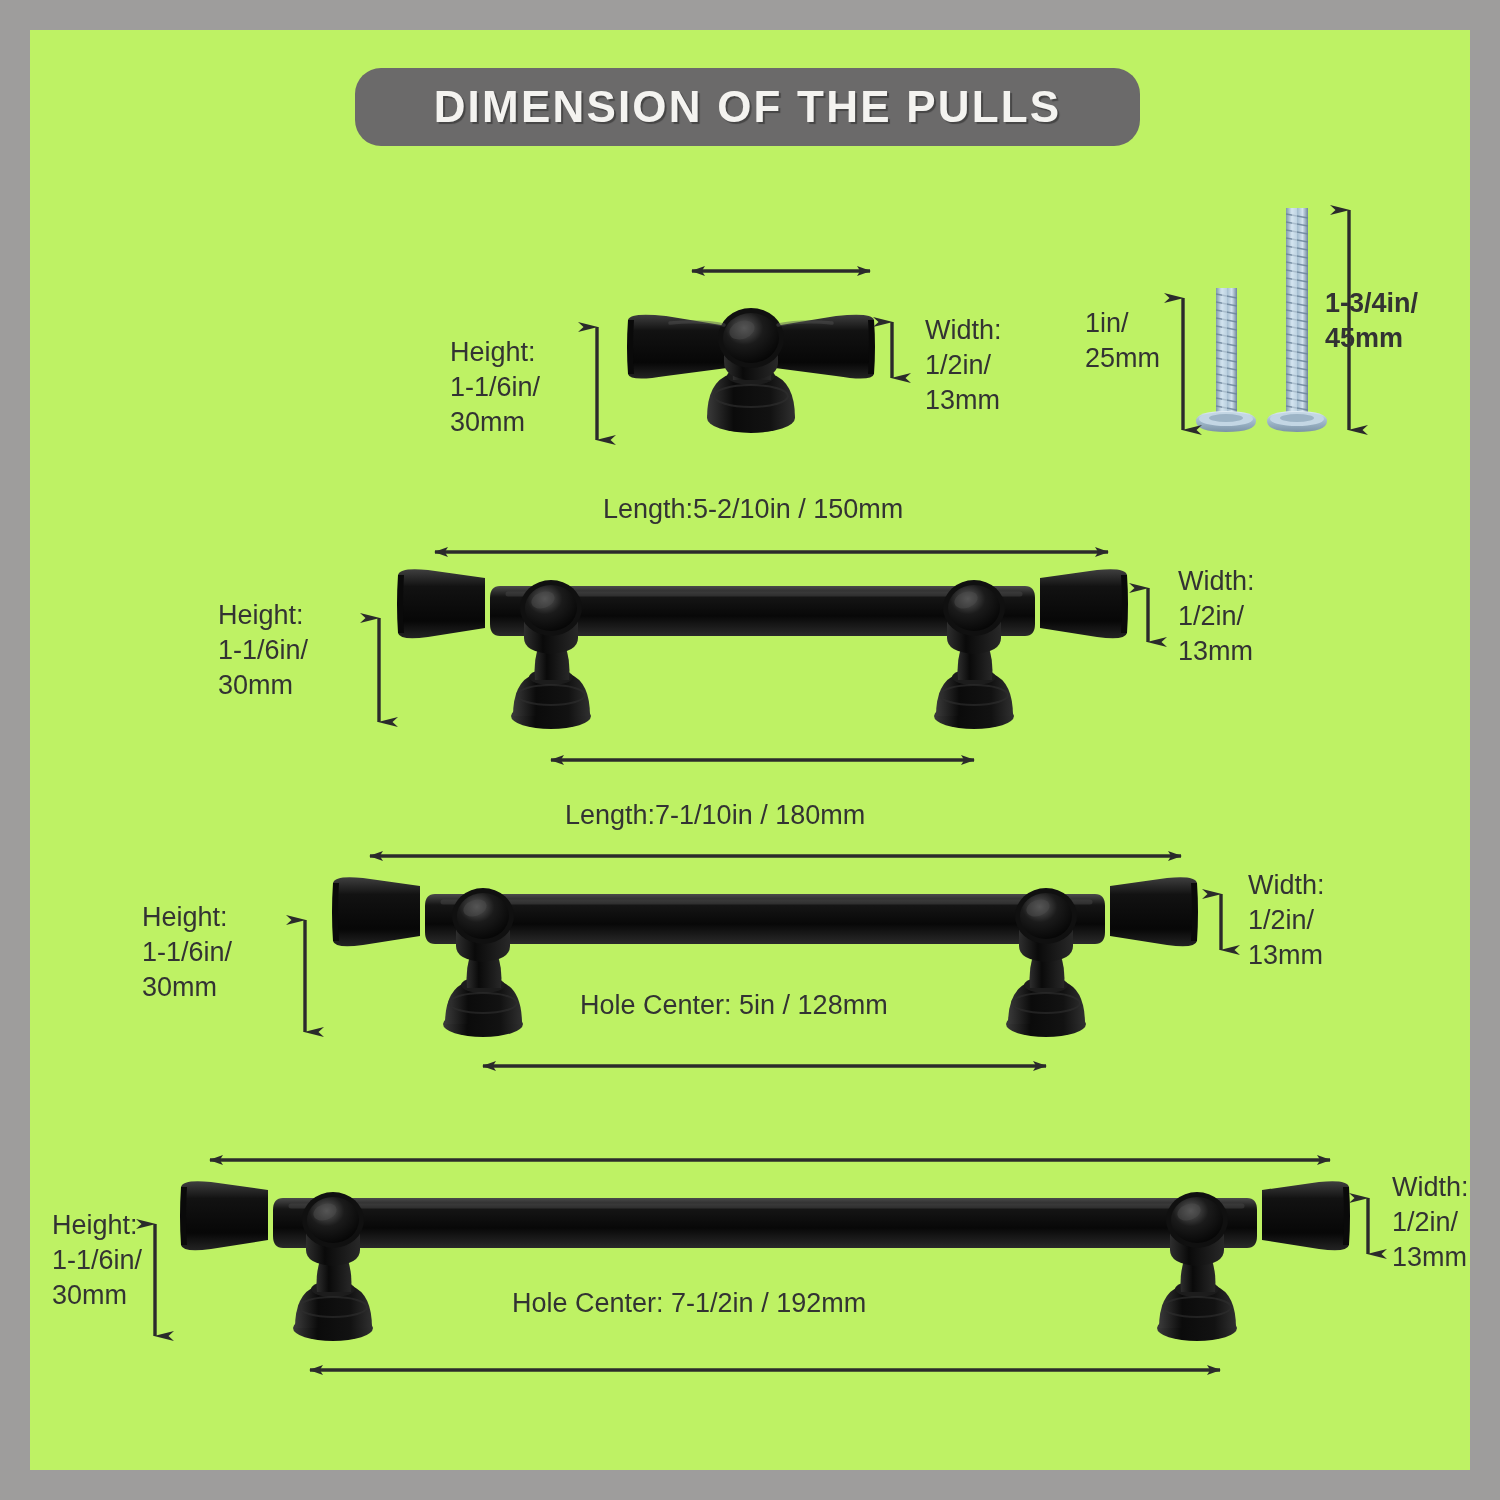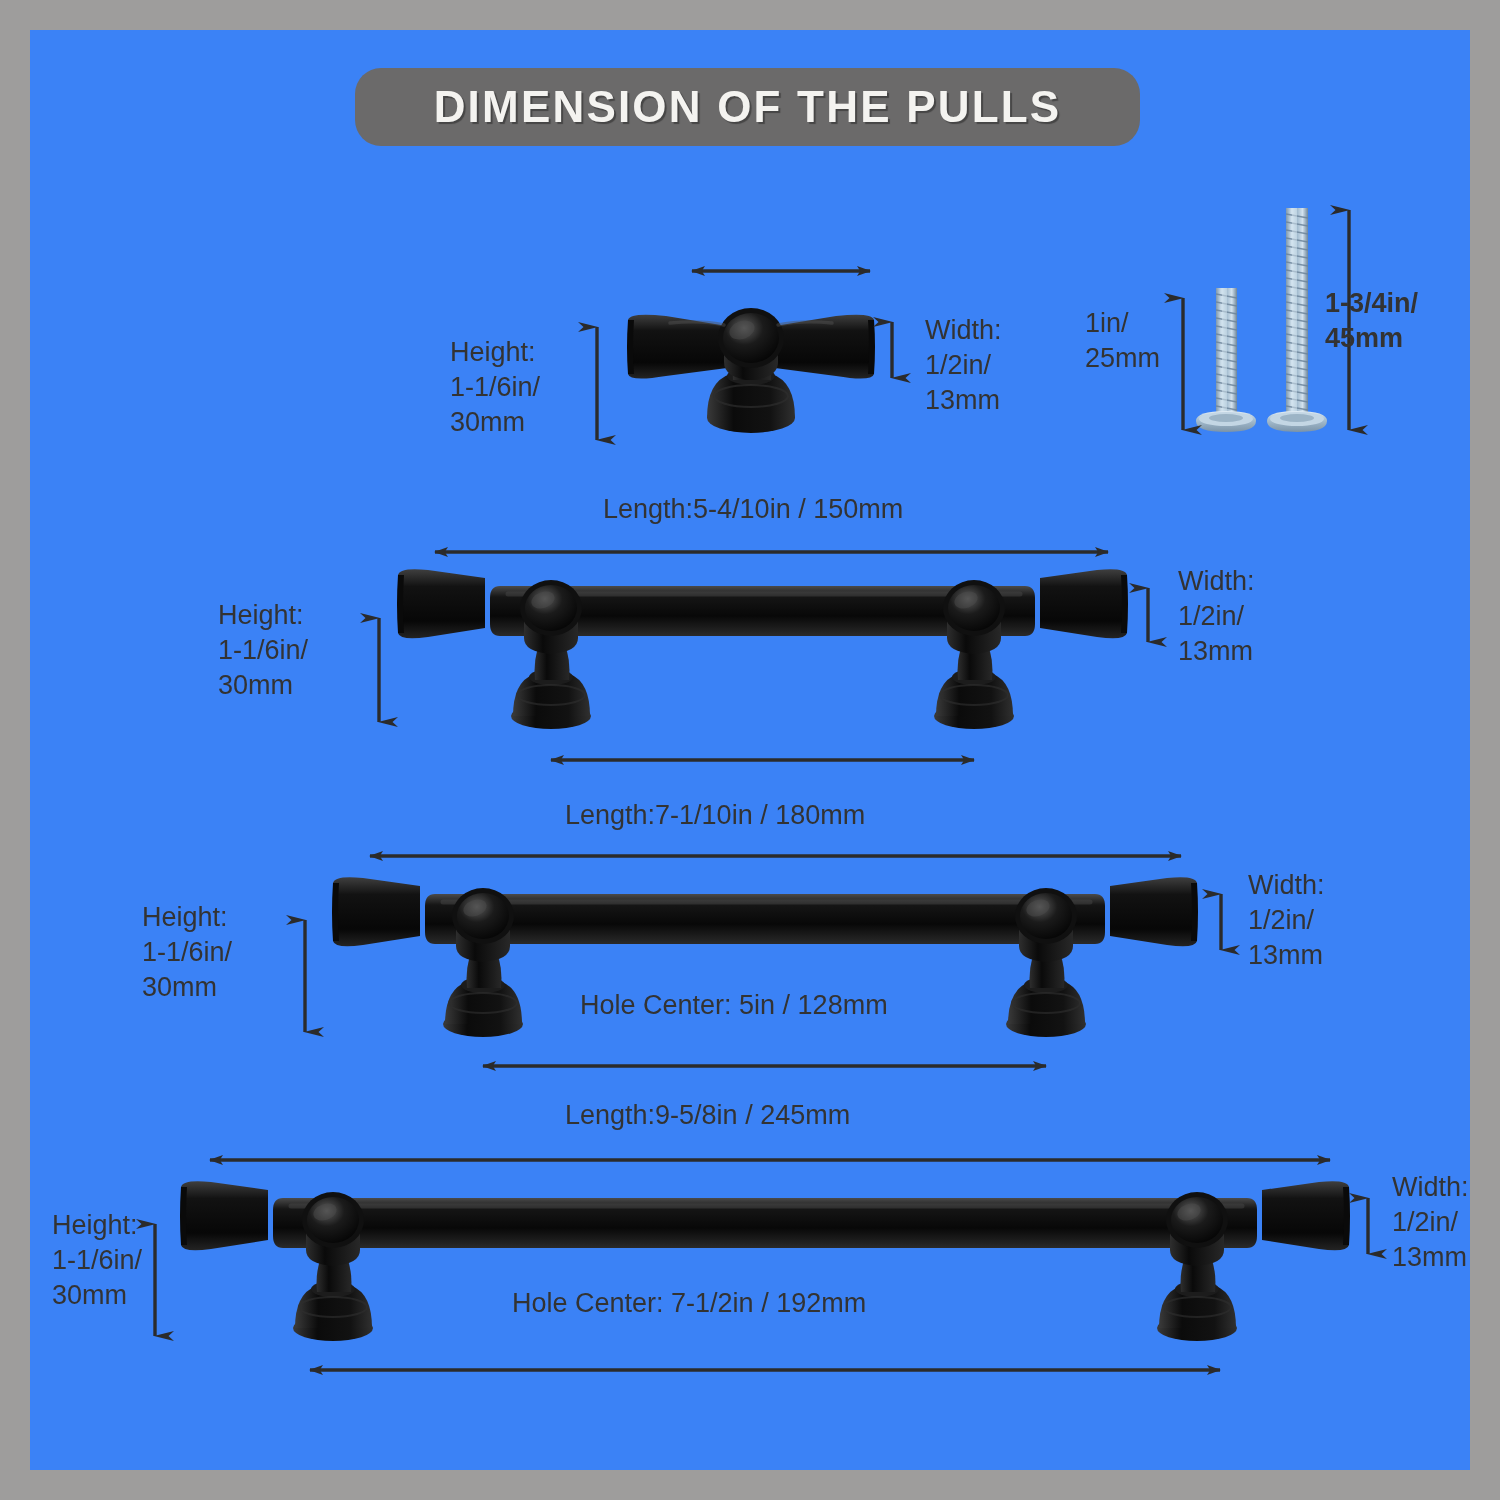--- a/index.html
+++ b/index.html
@@ -5,21 +5,21 @@
   html,body{margin:0;padding:0;}
   body{
     width:1500px;height:1500px;
     background:#9e9d9c;
     font-family:"Liberation Sans", sans-serif;
     overflow:hidden;
   }
   #frame{
     position:absolute;left:30px;top:30px;
     width:1440px;height:1440px;
-    background:#3b82f6;
+    background:#bef264;
   }
   #stage{position:absolute;left:0;top:0;width:1440px;height:1440px;}
 
   .title-banner{
     position:absolute;
     left:325px;top:38px;
     width:785px;height:78px;
     background:#6b6a6a;
     border-radius:26px;
     display:flex;align-items:center;justify-content:center;
@@ -328,38 +328,37 @@
 30mm</div>
     <div class="lbl" style="left:895px;top:283px;">Width:
 1/2in/
 13mm</div>
 
     <div class="lbl" style="left:1055px;top:276px;">1in/
 25mm</div>
     <div class="lbl" style="left:1295px;top:256px;font-weight:bold;">1-3/4in/
 45mm</div>
 
-    <div class="lbl ctr" style="left:573px;top:462px;">Length:5-4/10in / 150mm</div>
+    <div class="lbl ctr" style="left:573px;top:462px;">Length:5-2/10in / 150mm</div>
     <div class="lbl" style="left:188px;top:568px;">Height:
 1-1/6in/
 30mm</div>
     <div class="lbl" style="left:1148px;top:534px;">Width:
 1/2in/
 13mm</div>
 
     <div class="lbl ctr" style="left:535px;top:768px;">Length:7-1/10in / 180mm</div>
     <div class="lbl" style="left:112px;top:870px;">Height:
 1-1/6in/
 30mm</div>
     <div class="lbl" style="left:1218px;top:838px;">Width:
 1/2in/
 13mm</div>
     <div class="lbl ctr" style="left:550px;top:958px;">Hole Center: 5in / 128mm</div>
 
-    <div class="lbl ctr" style="left:535px;top:1068px;">Length:9-5/8in / 245mm</div>
     <div class="lbl" style="left:22px;top:1178px;">Height:
 1-1/6in/
 30mm</div>
     <div class="lbl" style="left:1362px;top:1140px;">Width:
 1/2in/
 13mm</div>
     <div class="lbl ctr" style="left:482px;top:1256px;">Hole Center: 7-1/2in / 192mm</div>
 
   </div>
 </div>

